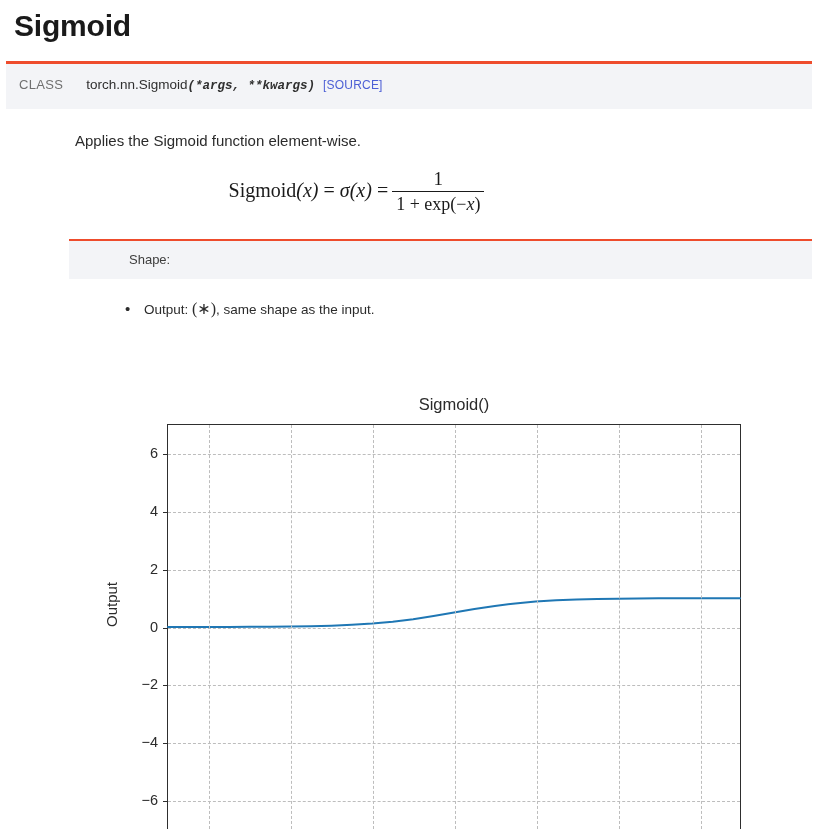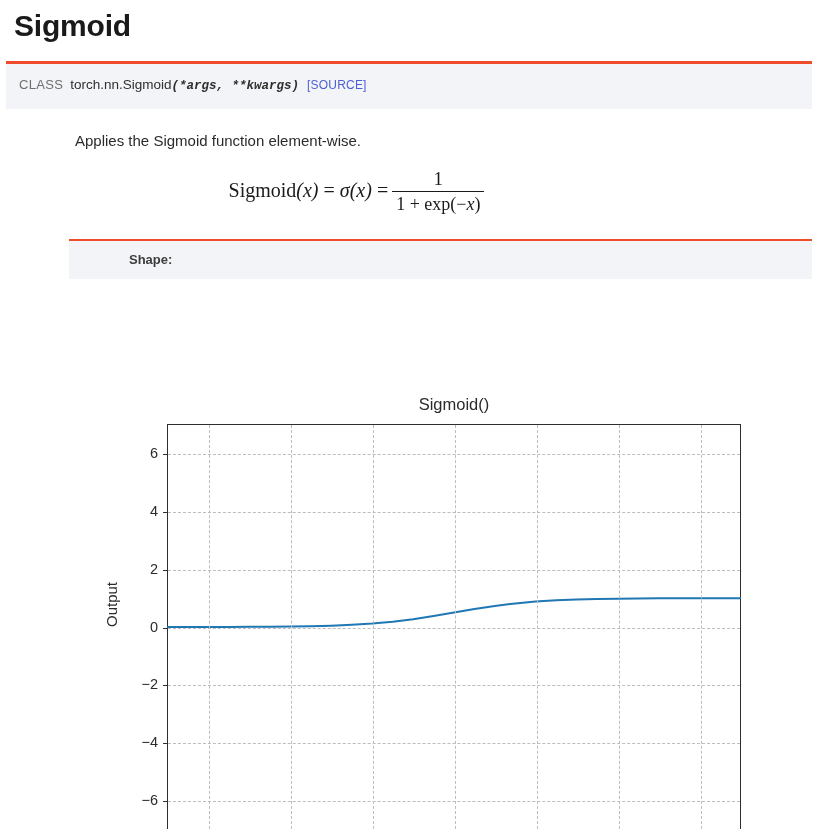--- a/index.html
+++ b/index.html
@@ -41,21 +41,21 @@
     color: #4a4a4a;
     white-space: nowrap;
   }
   .sig-class {
     color: #6f6f6f;
     font-size: 13px;
     letter-spacing: 0.3px;
   }
   .sig-path {
     color: #2f2f2f;
-    margin-left: 7px;
+    margin-left: 23px;
   }
   .sig-params {
     font-family: "Liberation Mono", monospace;
     font-style: italic;
     font-weight: bold;
     color: #2f2f2f;
     font-size: 12.5px;
   }
   .sig-source {
     color: #4c5fd5;
@@ -117,21 +117,20 @@
   .shape-band {
     margin: 12px 6px 0 69px;
     background: #f3f4f7;
     border-top: 2px solid #ee4c2c;
     padding: 11px 0 12px 0;
   }
   .shape-band .shape-label {
     padding-left: 60px;
     font-size: 13px;
     color: #3d3d3d;
-    font-weight: bold;
   }
 
   
   ul.shape-list {
     margin: 16px 0 0 0;
     padding-left: 144px;
     list-style: none;
   }
   ul.shape-list li {
     font-size: 13.5px;
@@ -250,20 +249,21 @@
       <span class="it">σ</span><span class="it">(x)</span>
       <span>=</span><span class="frac"><span class="num">1</span><span class="den"><span>1 + exp(−</span><span class="it">x</span><span>)</span></span></span></span>
   </div>
 </div>
 
 <div class="shape-band">
   <div class="shape-label">Shape:</div>
 </div>
 
 <ul class="shape-list">
+  <li><span>Output: </span><span class="mathstar">(∗)</span><span>, same shape as the input.</span></li>
 </ul>
 
 <div class="plot-area">
   <div class="plot-title">Sigmoid()</div>
   <div class="ylabel">Output</div>
   <div class="axes" id="axes">
     <svg class="curve-svg" id="curve-svg" viewBox="0 0 574 405" preserveAspectRatio="none">
         <polyline points="0.00,202.47 20.50,202.46 41.00,202.43 61.50,202.38 82.00,202.31 102.50,202.18 123.00,201.98 143.50,201.66 164.00,201.14 184.50,200.30 205.00,199.06 225.50,197.23 246.00,194.72 266.50,191.56 287.00,188.04 307.50,184.51 328.00,181.35 348.50,178.84 369.00,177.01 389.50,175.77 410.00,174.93 430.50,174.41 451.00,174.09 471.50,173.89 492.00,173.77 512.50,173.69 533.00,173.63 553.50,173.61 574.00,173.60" fill="none" stroke="#1f77b4" stroke-width="2" stroke-linejoin="round" stroke-linecap="round" vector-effect="non-scaling-stroke"></polyline>
       </svg>
   <div class="gridv" style="left: 41px;"></div>

